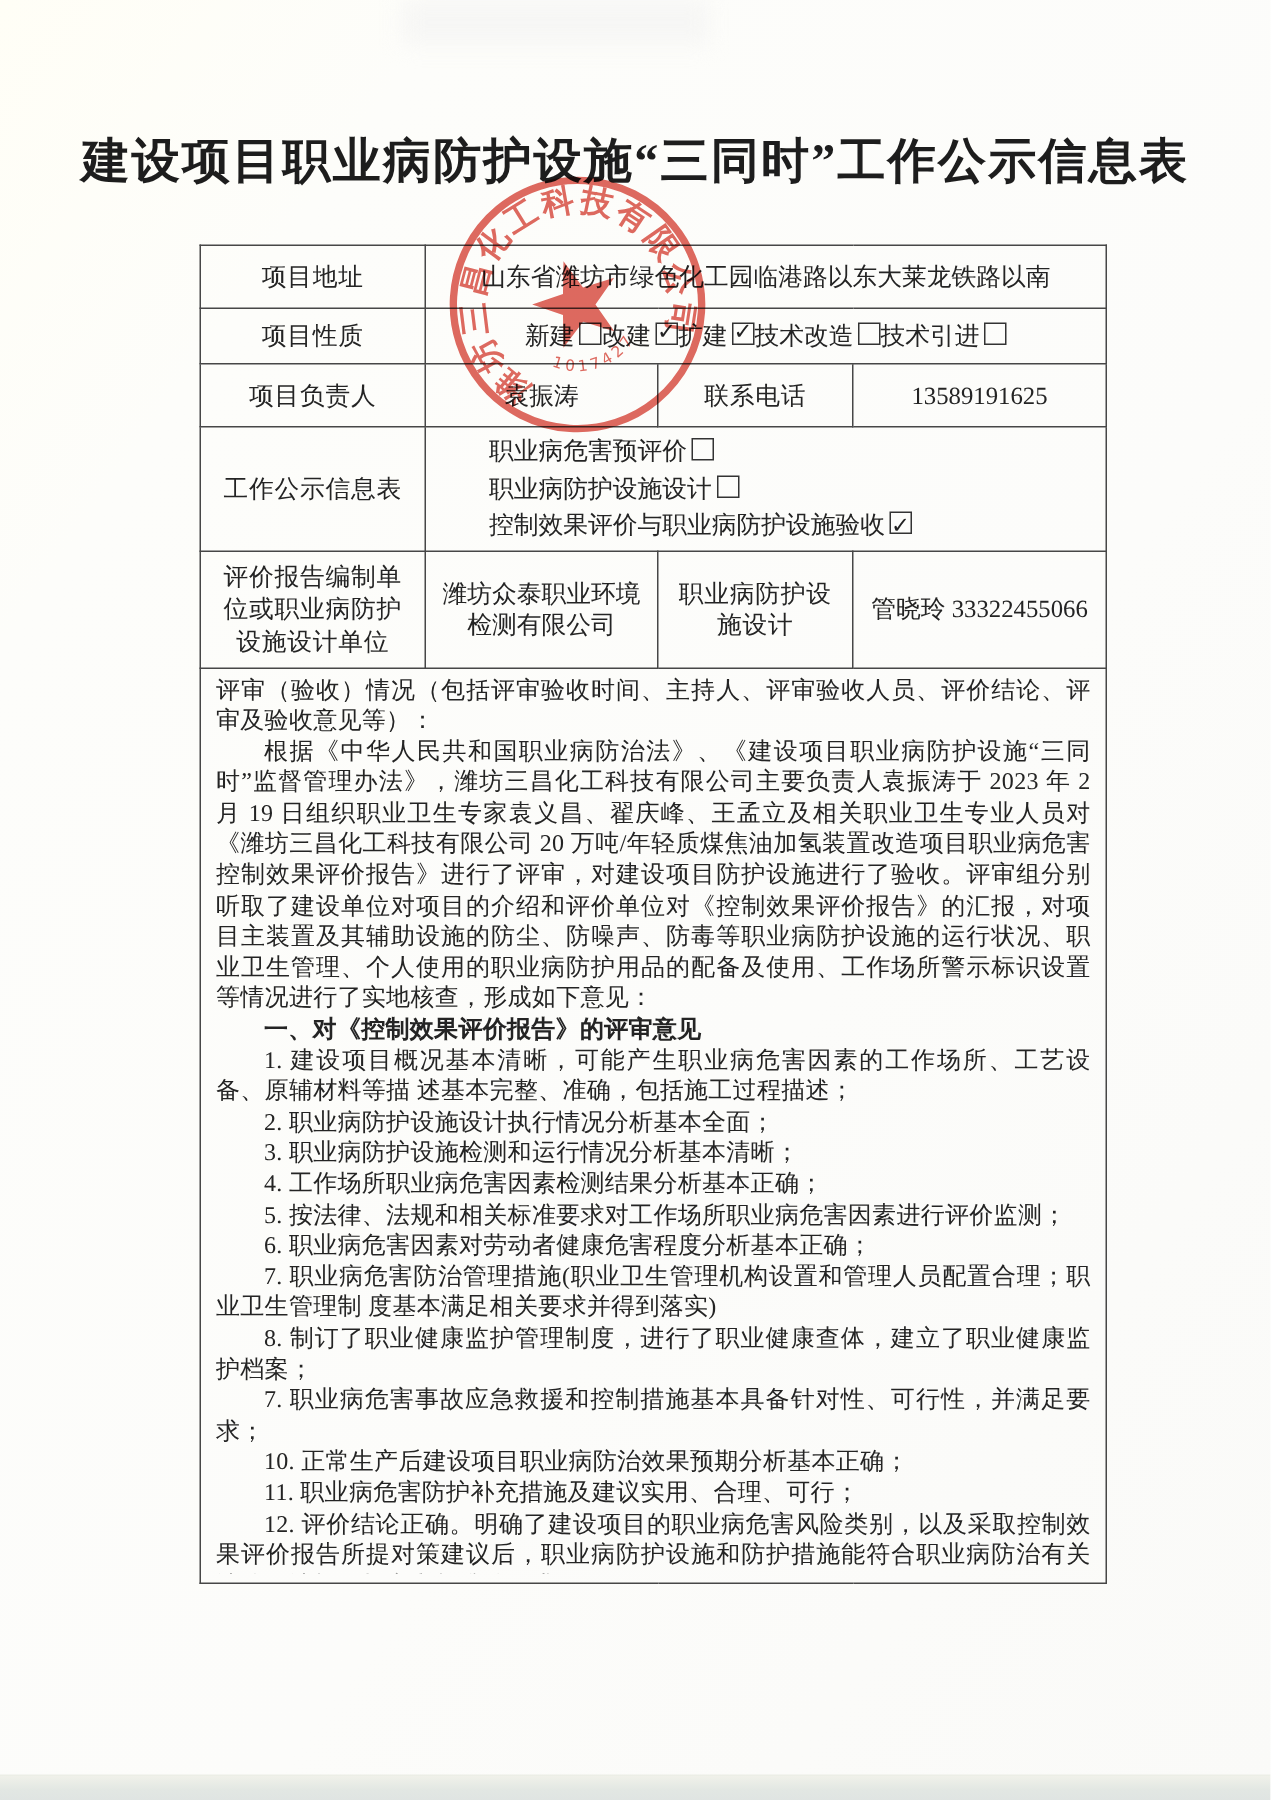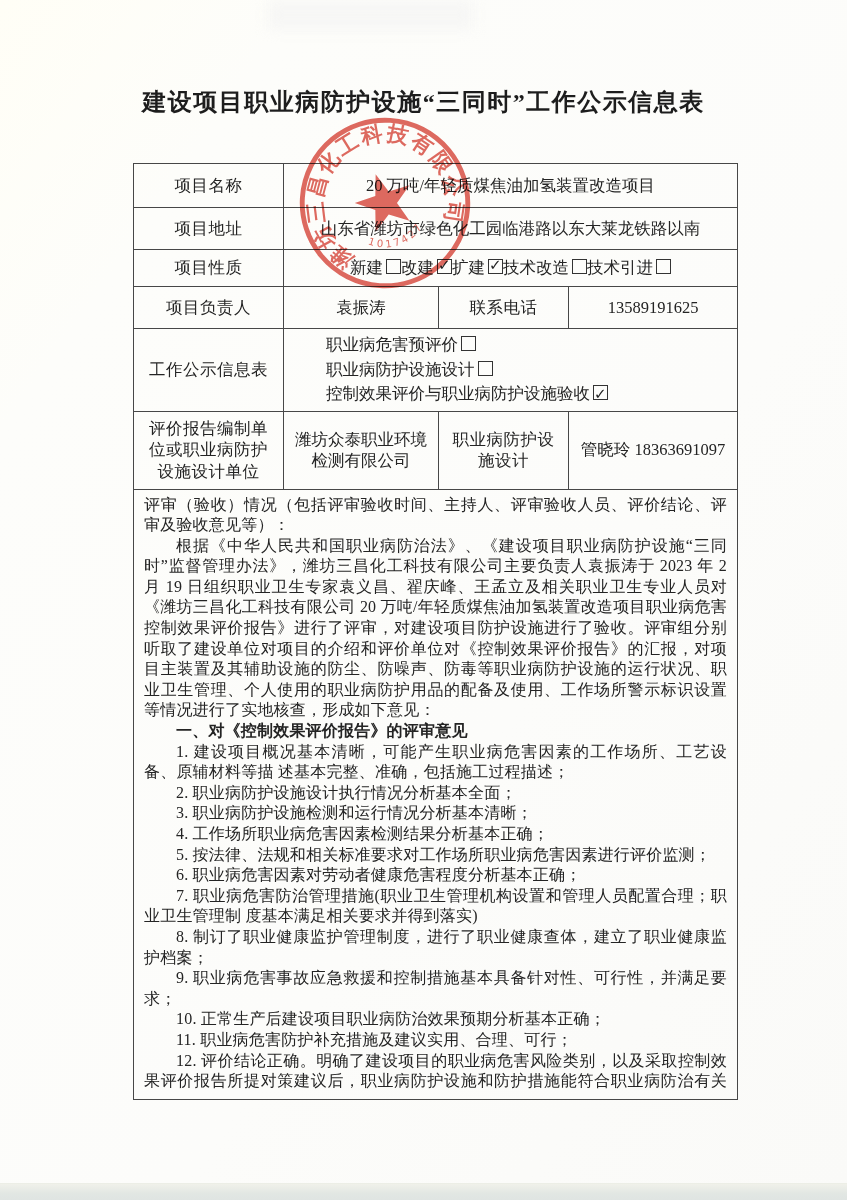--- a/index.html
+++ b/index.html
@@ -15,21 +15,21 @@
     position:absolute;left:268px;top:0;width:205px;height:30px;
     background:#f5f5f4;filter:blur(7px);opacity:.8;
   }
   .photo-edge{
     position:absolute;left:0;right:0;top:1183px;height:17px;
     background:linear-gradient(#f0f1ea 0%,#e2e7e3 55%,#dfe4e2 100%);
     border-top:1px solid #eceee6;
   }
   .doc-title{
     position:absolute;top:86px;left:0;width:100%;
-    text-align:center;font-size:24px;font-weight:bold;
+    text-align:center;font-size:32px;font-weight:bold;
     letter-spacing:1.5px;color:#1d1d1d;
   }
   table.doc{
     position:absolute;left:133px;top:163px;width:604px;
     border-collapse:collapse;table-layout:fixed;
     background:transparent;
   }
   table.doc td{
     border:1.6px solid #474747;
     font-size:16.5px;line-height:1.3;
@@ -81,24 +81,20 @@
 <div class="doc-title">建设项目职业病防护设施“三同时”工作公示信息表</div>
 
 <table class="doc">
   <colgroup>
     <col style="width:150px">
       <col style="width:155px">
       <col style="width:130px">
       <col style="width:169px">
   </colgroup>
   <tbody>
-      <tr style="height:44px">
-    <td class="lbl">项目名称</td>
-    <td class="ctr" colspan="3">20 万吨/年轻质煤焦油加氢装置改造项目</td>
-  </tr>
   <tr style="height:42px">
     <td class="lbl">项目地址</td>
     <td class="ctr" colspan="3">山东省潍坊市绿色化工园临港路以东大莱龙铁路以南</td>
   </tr>
   <tr style="height:37px">
     <td class="lbl">项目性质</td>
     <td colspan="3">
       <div class="nature-line">
         <span class="opt"><span>新建</span><span class="cb"></span></span>
         <span class="opt"><span>改建</span><span class="cb checked"></span></span>
@@ -119,37 +115,37 @@
     <td colspan="3" class="cat-cell">
       <div class="cat-line"><span>职业病危害预评价</span><span class="cb"></span></div>
       <div class="cat-line"><span>职业病防护设施设计</span><span class="cb"></span></div>
       <div class="cat-line"><span>控制效果评价与职业病防护设施验收</span><span class="cb checked"></span></div>
     </td>
   </tr>
   <tr style="height:78px">
     <td class="lbl" style="padding:2px 10px">评价报告编制单位或职业病防护设施设计单位</td>
     <td class="ctr">潍坊众泰职业环境检测有限公司</td>
     <td class="lbl">职业病防护设施设计</td>
-    <td class="ctr">管晓玲 18363691097</td>
+    <td class="ctr">管晓玲 33322455066</td>
   </tr>
   <tr>
     <td colspan="4" class="review-cell">
       <div class="inner">
         <p class="rv-head">评审（验收）情况（包括评审验收时间、主持人、评审验收人员、评价结论、评审及验收意见等）：</p>
         <p class="rv-p">根据《中华人民共和国职业病防治法》、《建设项目职业病防护设施“三同时”监督管理办法》，潍坊三昌化工科技有限公司主要负责人袁振涛于 2023 年 2 月 19 日组织职业卫生专家袁义昌、翟庆峰、王孟立及相关职业卫生专业人员对《潍坊三昌化工科技有限公司 20 万吨/年轻质煤焦油加氢装置改造项目职业病危害控制效果评价报告》进行了评审，对建设项目防护设施进行了验收。评审组分别听取了建设单位对项目的介绍和评价单位对《控制效果评价报告》的汇报，对项目主装置及其辅助设施的防尘、防噪声、防毒等职业病防护设施的运行状况、职业卫生管理、个人使用的职业病防护用品的配备及使用、工作场所警示标识设置等情况进行了实地核查，形成如下意见：</p>
         <p class="rv-p bold">一、对《控制效果评价报告》的评审意见</p>
         <p class="rv-p">1. 建设项目概况基本清晰，可能产生职业病危害因素的工作场所、工艺设备、原辅材料等描 述基本完整、准确，包括施工过程描述；</p>
         <p class="rv-p">2. 职业病防护设施设计执行情况分析基本全面；</p>
         <p class="rv-p">3. 职业病防护设施检测和运行情况分析基本清晰；</p>
         <p class="rv-p">4. 工作场所职业病危害因素检测结果分析基本正确；</p>
         <p class="rv-p">5. 按法律、法规和相关标准要求对工作场所职业病危害因素进行评价监测；</p>
         <p class="rv-p">6. 职业病危害因素对劳动者健康危害程度分析基本正确；</p>
         <p class="rv-p">7. 职业病危害防治管理措施(职业卫生管理机构设置和管理人员配置合理；职业卫生管理制 度基本满足相关要求并得到落实)</p>
         <p class="rv-p">8. 制订了职业健康监护管理制度，进行了职业健康查体，建立了职业健康监护档案；</p>
-        <p class="rv-p">9. 职业病危害事故应急救援和控制措施基本具备针对性、可行性，并满足要求；</p>
+        <p class="rv-p">7. 职业病危害事故应急救援和控制措施基本具备针对性、可行性，并满足要求；</p>
         <p class="rv-p">10. 正常生产后建设项目职业病防治效果预期分析基本正确；</p>
         <p class="rv-p">11. 职业病危害防护补充措施及建议实用、合理、可行；</p>
         <p class="rv-p">12. 评价结论正确。明确了建设项目的职业病危害风险类别，以及采取控制效果评价报告所提对策建议后，职业病防护设施和防护措施能符合职业病防治有关法律、法规、规章和标准的要求。</p>
       </div>
     </td>
   </tr>
 </tbody>
   </table>
 
 <svg class="stamp" viewBox="0 0 200 200">

